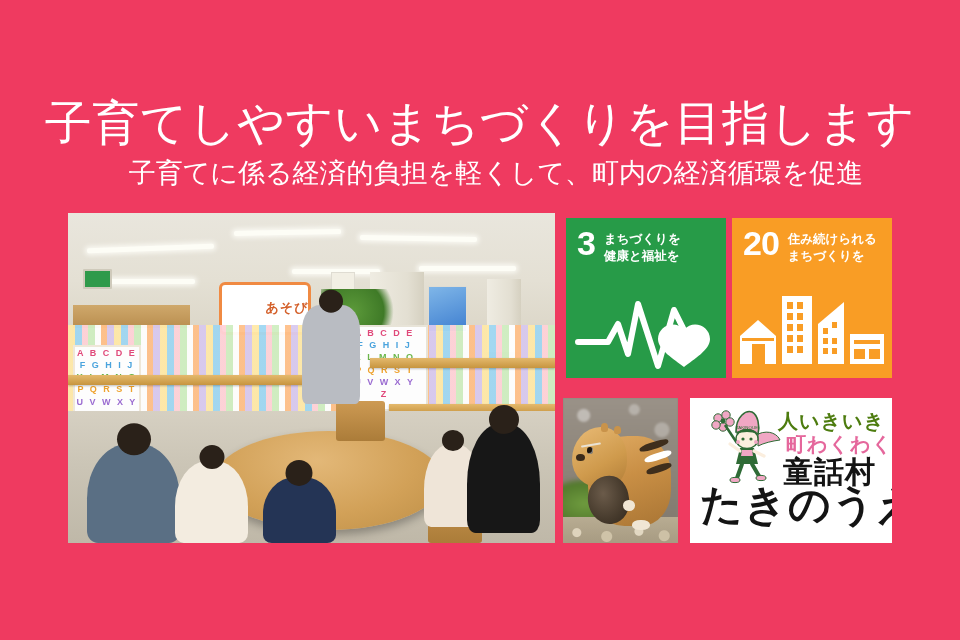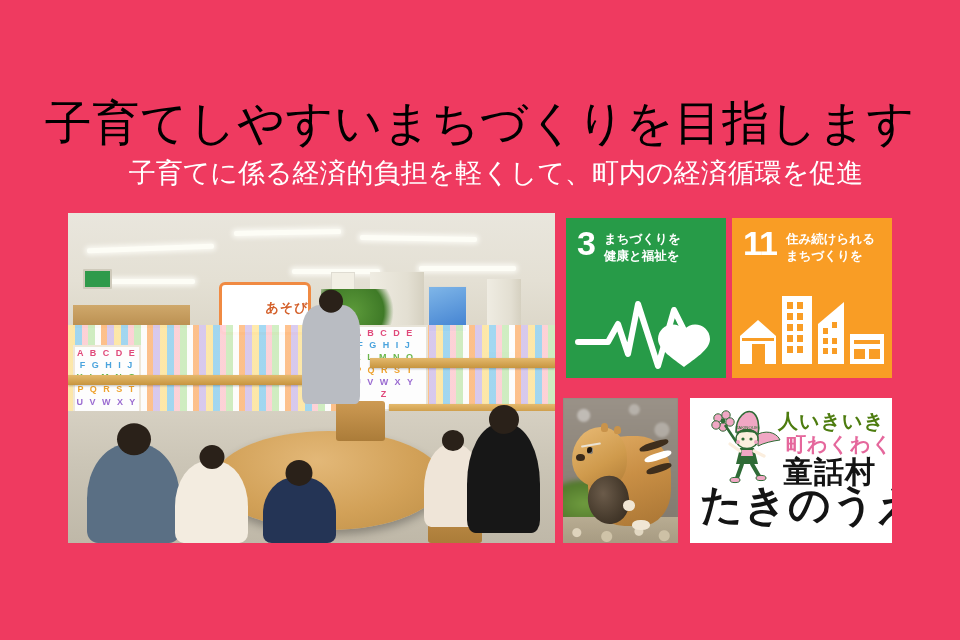--- a/index.html
+++ b/index.html
@@ -19,21 +19,21 @@
 
   
   .headline-block {
     position: absolute;
     left: 0; top: 96px;
     width: 960px;
     text-align: center;
   }
 
   .headline {
-    color: #000000;
+    color: #ffffff;
     font-size: 47px;
     line-height: 1.15;
     font-weight: 500;
     letter-spacing: 0.5px;
     white-space: nowrap;
   }
 
   .subheadline {
     color: #ffffff;
     font-size: 27px;
@@ -392,21 +392,21 @@
     </div>
   </div>
   <svg class="sdg-art" viewBox="0 0 160 92">
     <polyline points="12,62 42,62 52,44 62,74 72,24 92,86 108,30 118,50" fill="none" stroke="#ffffff" stroke-width="6" stroke-linejoin="round" stroke-linecap="round"></polyline>
     <path d="M118,50 c-9,-11 -26,-4 -26,9 c0,11 16,20 26,28 c10,-8 26,-17 26,-28 c0,-13 -17,-20 -26,-9 z" fill="#ffffff"></path>
   </svg>
 </div>
 
 <div class="sdg sdg-11">
   <div class="sdg-head">
-    <div class="sdg-num">11</div>
+    <div class="sdg-num">20</div>
     <div class="sdg-txt">
       <div>住み続けられる</div>
       <div>まちづくりを</div>
     </div>
   </div>
   <svg class="sdg-art" viewBox="0 0 160 92">
 
     <path d="M8,84 L8,56 L26,40 L44,56 L44,84 Z" fill="#ffffff"></path>
     <rect x="20" y="64" width="13" height="20" fill="#f99d25"></rect>
     <rect x="10" y="58" width="32" height="3" fill="#f99d25"></rect>

